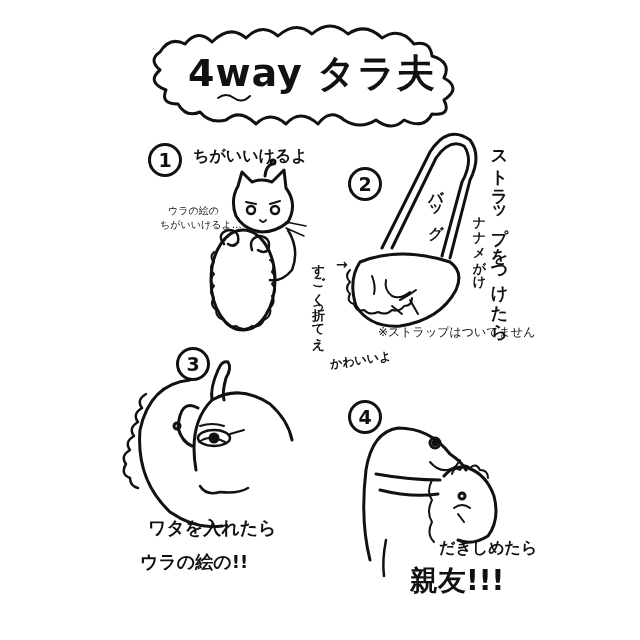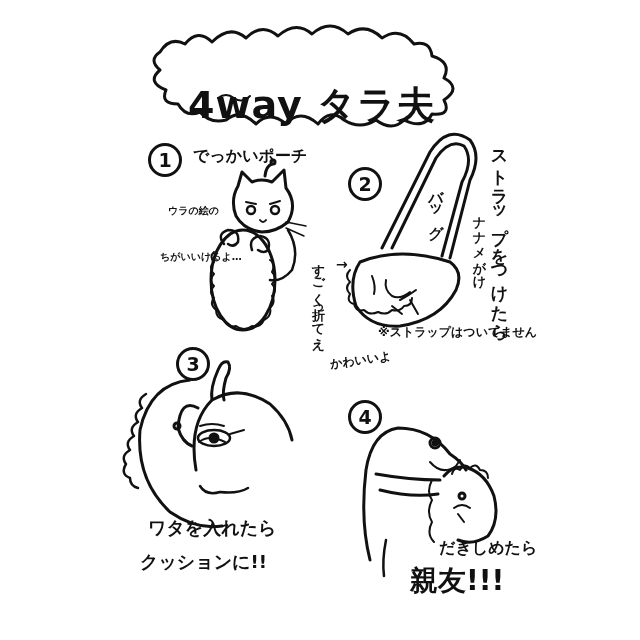--- a/index.html
+++ b/index.html
@@ -1,25 +1,25 @@
 <!DOCTYPE html>
 <html><head>
   <meta charset="utf-8">
   <style>
     html, body { margin: 0; padding: 0; background: #ffffff; }
     body { width: 640px; height: 640px; position: relative; overflow: hidden;
            font-family: "DejaVu Sans", sans-serif; color: #111; }
     .abs { position: absolute; }
     svg { position: absolute; left: 0; top: 0; }
     .hand { font-family: "DejaVu Sans", sans-serif; font-weight: bold; color: #111; white-space: nowrap; }
-    .title { font-size: 38px; letter-spacing: 1px; margin-top: 32px; }
+    .title { font-size: 38px; letter-spacing: 1px; }
     .num { width: 28px; height: 28px; border: 3.5px solid #111; border-radius: 50%;
            font-size: 19px; font-weight: bold; display: flex; align-items: center; justify-content: center; }
     .label { font-size: 16px; }
-    .small { font-size: 10px; font-weight: bold; }
+    .small { font-size: 10px; font-weight: normal; }
     .vert { writing-mode: vertical-rl; text-orientation: upright; }
     .big { font-size: 18px; }
     .bigger { font-size: 28px; }
   </style>
 </head>
 <body>
 
 <svg width="640" height="640" viewBox="0 0 640 640">
   <g fill="none" stroke="#111" stroke-width="3" stroke-linecap="round" stroke-linejoin="round">
 
@@ -81,32 +81,32 @@
       <circle cx="462" cy="496" r="3"></circle>
       <path d="M454,508 q8,-6 16,0 M458,514 l6,8" stroke-width="2"></path>
       <path d="M386,540 Q382,560 384,576" stroke-width="2.5"></path>
     </g>
   </g>
 </svg>
 
 <div class="abs hand title" style="left:188px; top:48px;">4way タラ夫</div>
 
 <div class="abs num" style="left:148px; top:143px;">1</div>
-<div class="abs hand label" style="left:193px; top:146px;">でっかいポーチ</div>
+<div class="abs hand label" style="left:193px; top:146px;">ちがいいけるよ</div>
 <div class="abs hand small" style="left:168px; top:204px;">ウラの絵の</div>
-<div class="abs hand small" style="left:160px; top:218px;margin-top:32px;">ちがいいけるよ…</div>
+<div class="abs hand small" style="left:160px; top:218px;">ちがいいけるよ…</div>
 
 <div class="abs num" style="left:348px; top:167px;">2</div>
 <div class="abs hand vert" style="left:426px; top:180px; font-size:15px;">バッグ</div>
 <div class="abs hand vert" style="left:490px; top:138px; font-size:17px; line-height:20px;">ストラップをつけたら</div>
 <div class="abs hand vert" style="left:471px; top:208px; font-size:13px; line-height:16px;">ナナメがけ</div>
 <div class="abs hand" style="left:336px; top:256px; font-size:14px;">→</div>
 <div class="abs hand vert" style="left:310px; top:254px; font-size:13px; line-height:16px;">すごく折ってえ</div>
 <div class="abs hand" style="left:330px; top:352px; font-size:12px; transform:rotate(-8deg);">かわいいよ</div>
 <div class="abs hand small" style="left:378px; top:324px; font-size:12px;">※ストラップはついてません</div>
 
 <div class="abs num" style="left:176px; top:347px;">3</div>
 <div class="abs hand big" style="left:148px; top:516px;">ワタを入れたら</div>
-<div class="abs hand big" style="left:140px; top:550px;">クッションに!!</div>
+<div class="abs hand big" style="left:140px; top:550px;">ウラの絵の!!</div>
 
 <div class="abs num" style="left:348px; top:400px;">4</div>
 <div class="abs hand" style="left:394px; top:538px; font-size:16px;margin-left:45px;">だきしめたら</div>
 <div class="abs hand bigger" style="left:410px; top:562px;">親友!!!</div>
 
 </body></html>

